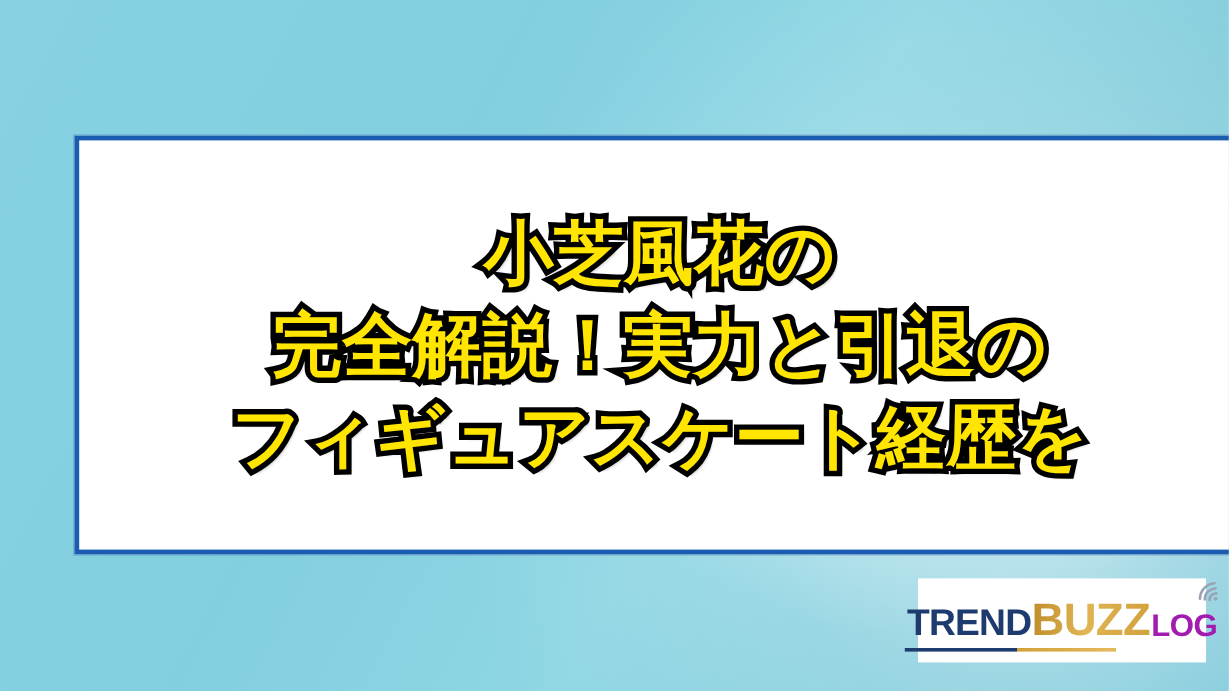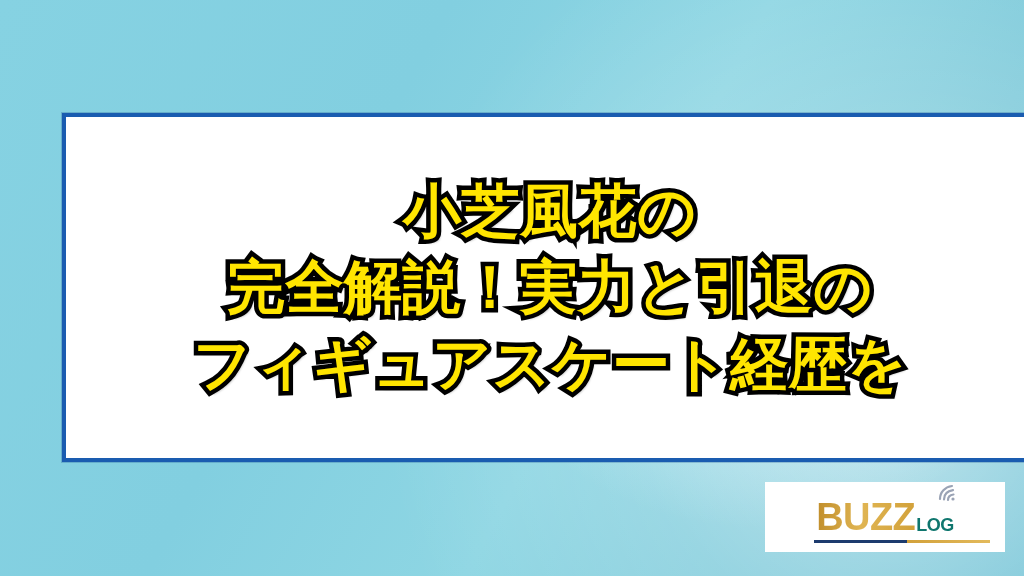--- a/index.html
+++ b/index.html
@@ -111,22 +111,22 @@
   .logo-buzz {
     font-size: 38px;
     color: #cf9a33;
     letter-spacing: -0.6px;
     background: linear-gradient(92deg, #c08d2a 0%, #e0b553 45%, #d2a13a 100%);
     -webkit-background-clip: text;
     background-clip: text;
     -webkit-text-fill-color: transparent;
   }
   .logo-log {
-    font-size: 18px;
-    color: #0f766e;
+    font-size: 26px;
+    color: #a21caf;
     font-weight: 700;
     letter-spacing: -0.5px;
     margin-left: 1px;
     position: relative;
     top: 1px;
   }
 
   .logo-underline {
     position: absolute;
     left: 4px;
@@ -155,20 +155,21 @@
     <div class="title-block">
       <span class="title-line">小芝風花の</span>
       <span class="title-line">完全解説！実力と引退の</span>
       <span class="title-line">フィギュアスケート経歴を</span>
     </div>
   </div>
 
   <div class="logo-badge">
     <div class="logo-inner">
       <div class="logo-wordmark">
+        <span class="logo-trend">TREND</span>
         <span class="logo-buzz">BUZZ</span>
         <span class="logo-log">LOG</span>
       </div>
       <div class="logo-underline"></div>
       <span class="signal-icon">
         <svg viewBox="0 0 28 24" width="28" height="24" aria-hidden="true">
           <g fill="none" stroke="#9aa3b5" stroke-width="2.2" stroke-linecap="round">
             <path d="M6 21 C6 14, 11 9, 18 8"></path>
             <path d="M10 21.5 C10 16.5, 13.5 13, 19 12.2"></path>
             <path d="M14 22 C14 19, 16 17, 19.5 16.5"></path>

